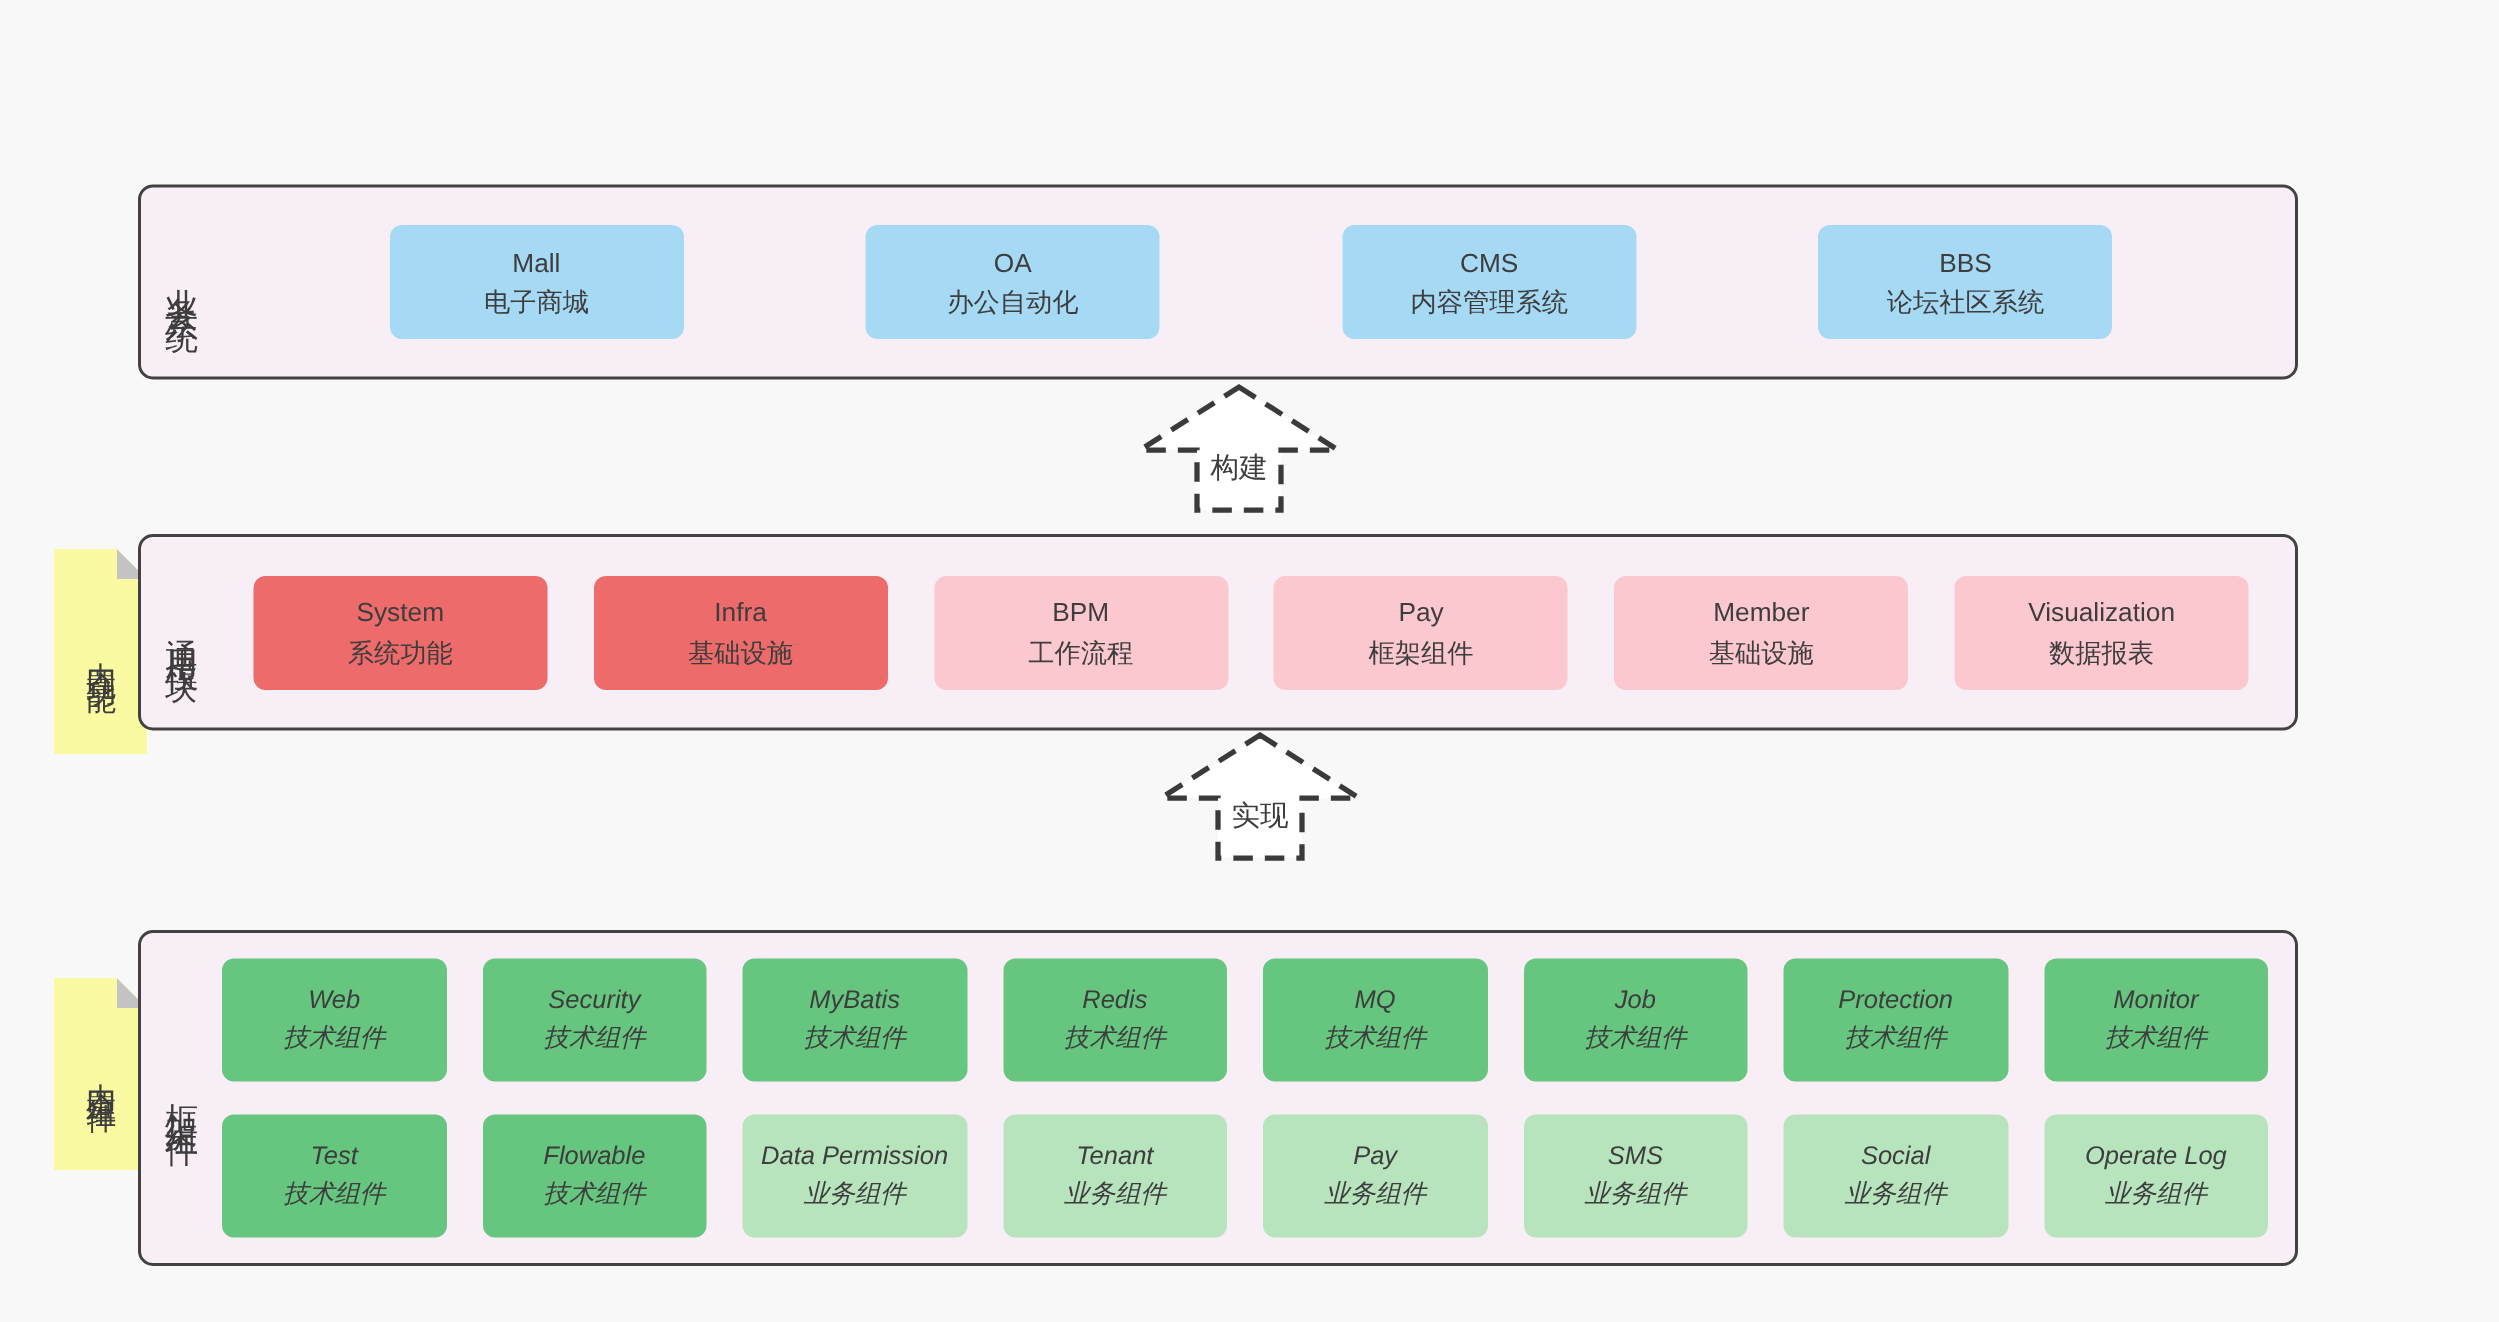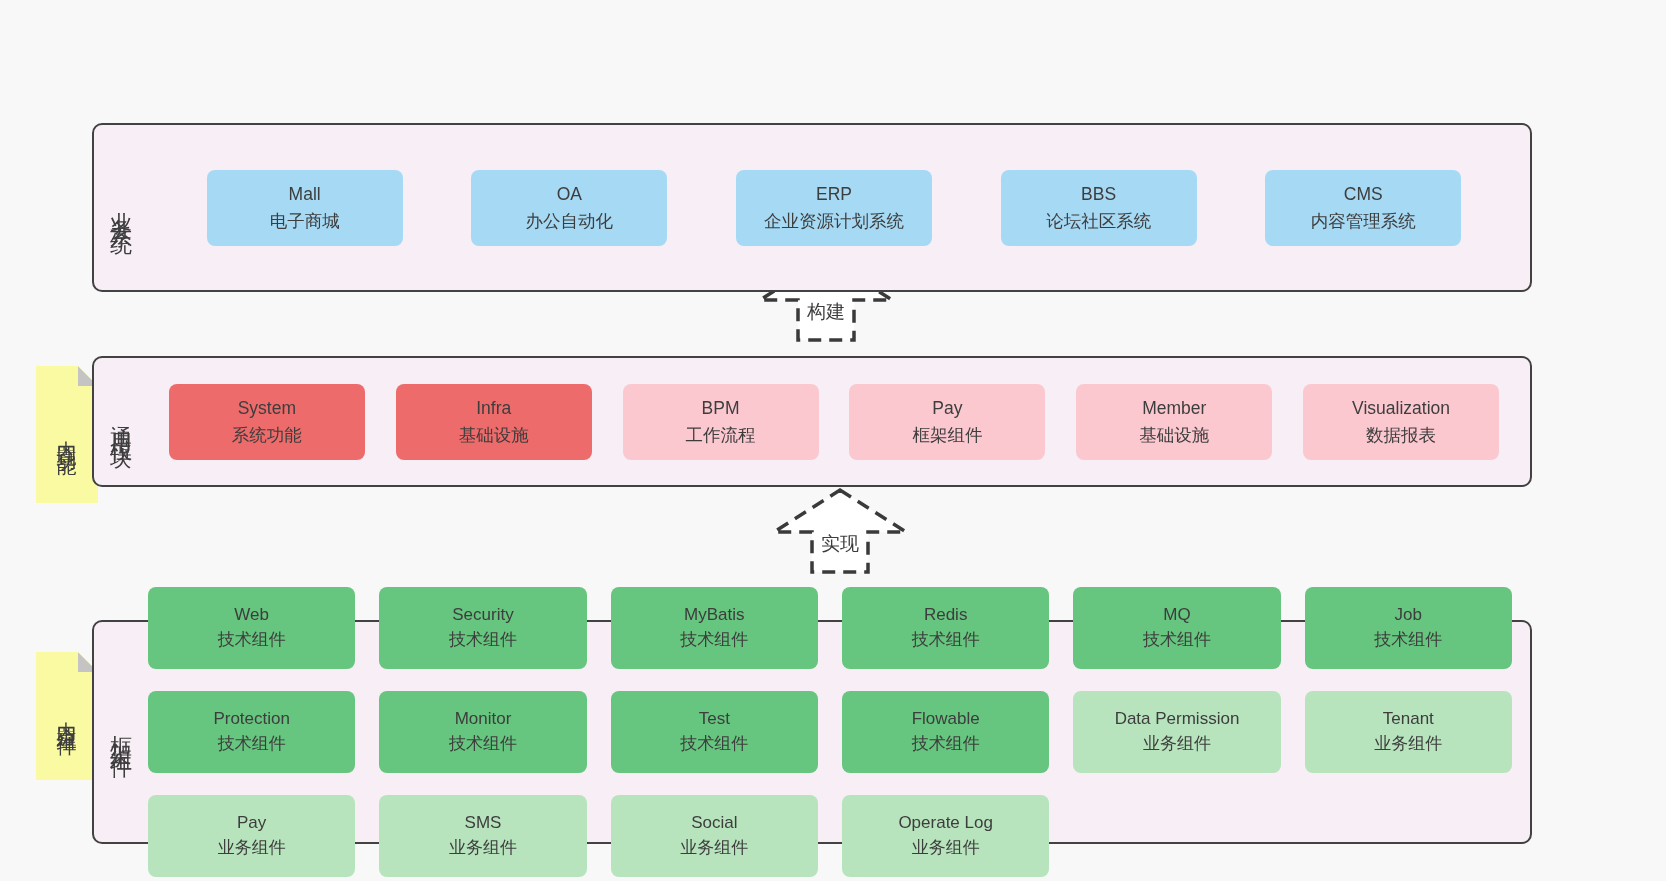--- a/index.html
+++ b/index.html
@@ -12,21 +12,21 @@
   .stage { position:relative; width:1666px; height:881px; }
 
   
   .band {
     position:absolute; left:92px; width:1440px;
     background:#f8eef6;
     border:2px solid #424242; border-radius:10px;
     display:flex; align-items:center;
     z-index:2;
   }
-  #band-business  { top:123px; height:169px; }
+  #band-business  { top:123px; height:130px; }
   #band-modules   { top:356px; height:131px; }
   #band-framework { top:620px; height:224px; }
 
   .band-label {
     writing-mode:vertical-rl; text-orientation:upright;
     font-size:22px; letter-spacing:7px;
     padding:0 6px 0 16px; color:#3d3d3d; line-height:1;
   }
 
   
@@ -37,22 +37,22 @@
     text-align:center; font-size:17.5px; line-height:1.5; color:#3d3d3d;
   }
   .size-lg { width:196px; height:76px; }
   .blue   { background:#a6d9f4; }
   .red    { background:#ee6b6b; }
   .pink   { background:#fcc8d0; }
   .gdark  { background:#66c57e; }
   .glight { background:#b7e4bd; }
 
   .grid8 {
-    flex:1; display:grid; grid-template-columns:repeat(6,1fr);
-    gap:22px 24px; margin:0 18px 0 10px;
+    flex:1; display:grid; grid-template-columns:repeat(8,1fr);
+    gap:22px 24px; margin:0 18px 0 10px;font-style:italic;
   }
   .grid8 .node { height:82px; padding:0 10px; font-size:17px; line-height:1.45; }
 
   
   .note {
     position:absolute; left:36px; width:62px;
     background:#fafaa3; z-index:1;
     display:flex; align-items:center; justify-content:center;
     clip-path: polygon(0 0, calc(100% - 20px) 0, 100% 20px, 100% 100%, 0 100%);
   }
@@ -85,30 +85,26 @@
     <div class="box-row">
       <div class="node size-lg blue">
         <span>Mall</span>
         <span>电子商城</span>
       </div>
       <div class="node size-lg blue">
         <span>OA</span>
         <span>办公自动化</span>
       </div>
       <div class="node size-lg blue">
-        <span>ERP</span>
-        <span>企业资源计划系统</span>
+        <span>CMS</span>
+        <span>内容管理系统</span>
       </div>
       <div class="node size-lg blue">
         <span>BBS</span>
         <span>论坛社区系统</span>
-      </div>
-      <div class="node size-lg blue">
-        <span>CMS</span>
-        <span>内容管理系统</span>
       </div>
     </div>
   </section>
 
   <svg class="arrow" id="arrow-build" width="140" height="90" viewBox="0 0 140 90">
     <path d="M70 4 L136 46 L98 46 L98 86 L42 86 L42 46 L4 46 Z"></path>
     <text x="70" y="64" text-anchor="middle">构建</text>
   </svg>
 
   <div class="note" id="note-modules">

